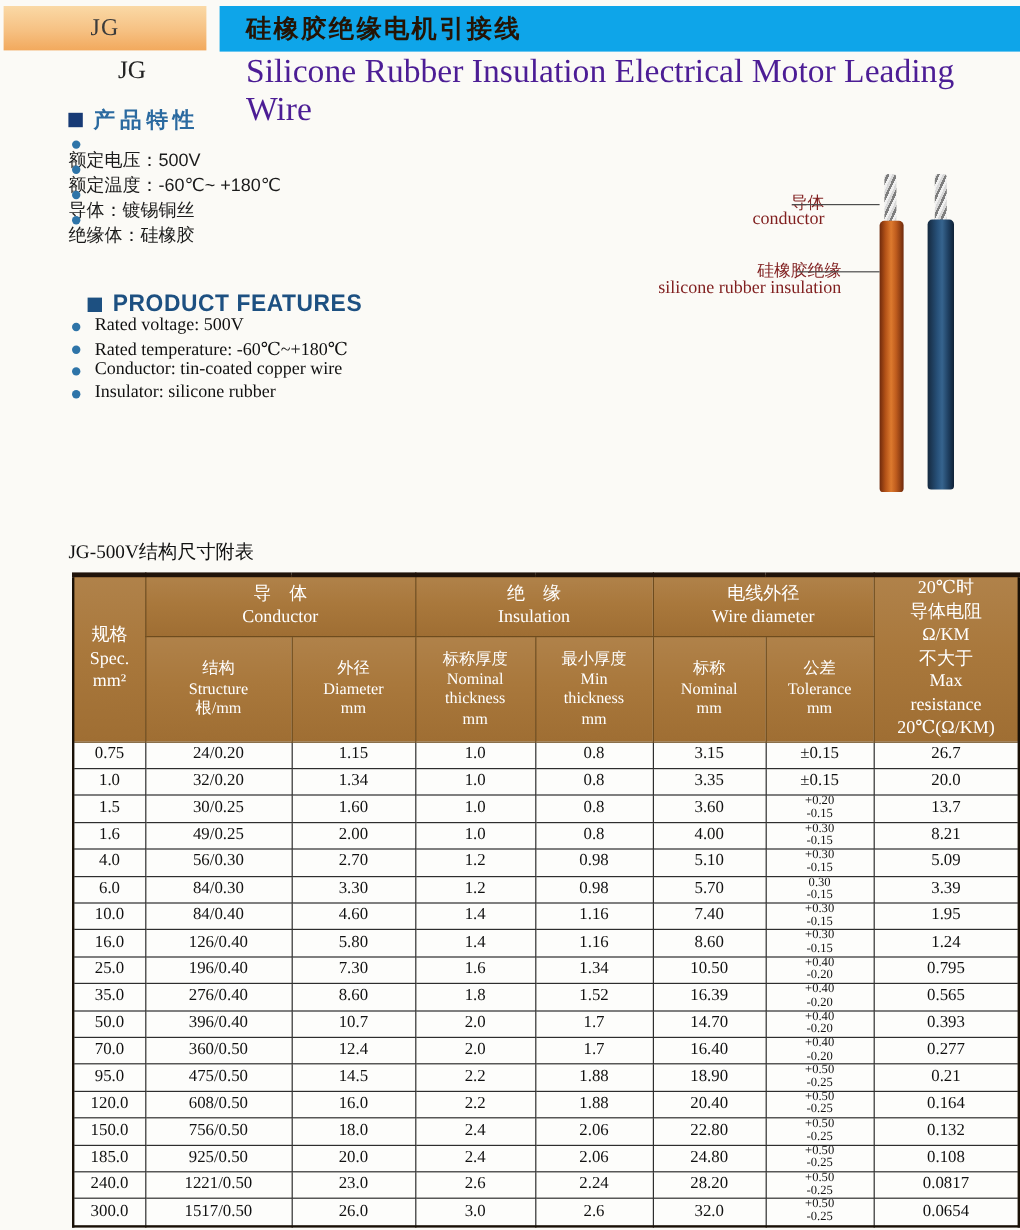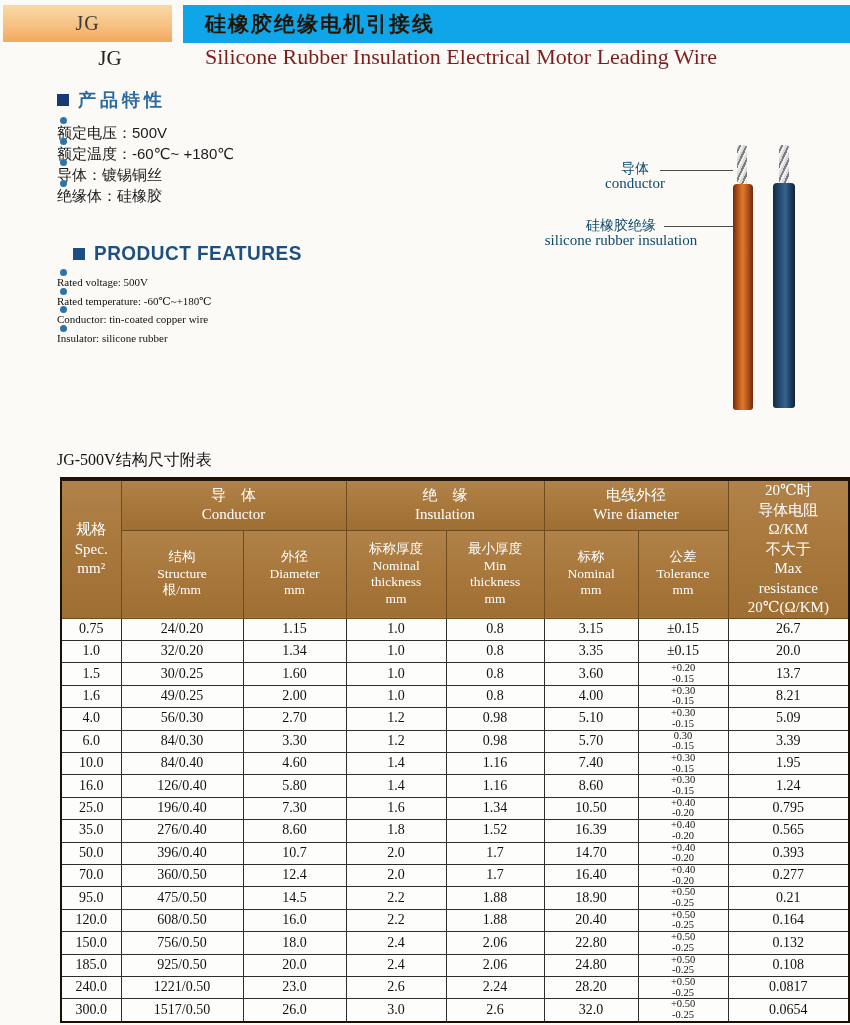--- a/index.html
+++ b/index.html
@@ -15,30 +15,30 @@
     font-size:20px;color:#3b3b3b;letter-spacing:1px;
   }
   .band-orange{
     position:absolute;left:183px;top:5px;width:667px;height:38px;
     background:#0ea5e9;display:flex;align-items:center;
     padding-left:22px;box-sizing:border-box;
     font-family:"Liberation Sans","DejaVu Sans",sans-serif;
     font-weight:700;font-size:21px;color:#241405;letter-spacing:2px;
   }
   .model-en{position:absolute;left:85px;top:46px;width:50px;text-align:center;font-size:21px;color:#222;}
-  .title-en{position:absolute;left:205px;top:44px;font-size:22px;color:#7f1d1d;}
+  .title-en{position:absolute;left:205px;top:44px;font-size:28px;color:#4c1d95;}
   
   .sec-title-cn{position:absolute;left:57px;top:88px;display:flex;align-items:center;gap:9px;}
   .sq-cn{width:12px;height:12px;background:#173a75;}
   .t-cn{font-family:"Liberation Sans","DejaVu Sans",sans-serif;font-weight:600;font-size:18px;color:#2b6aa0;letter-spacing:4px;}
   .list{position:absolute;margin:0;padding:0;list-style:none;}
   .list-cn{left:57px;top:111px;}
   .list-cn li{display:flex;align-items:flex-start;height:21px;font-family:"Liberation Sans","DejaVu Sans",sans-serif;font-size:15px;color:#1b1b1b;flex-direction:column;}
   .list-en{left:57px;top:263px;}
-  .list-en li{display:flex;align-items:flex-start;height:18.5px;font-size:11px;color:#101010;flex-direction:column;}
+  .list-en li{display:flex;align-items:flex-start;height:18.5px;font-size:15px;color:#101010;}
   .dot{width:7px;height:7px;border-radius:50%;background:#2e74a8;margin:6px 12px 0 3px;flex:none;}
   .sec-title-en{position:absolute;left:57px;top:242px;display:flex;align-items:center;gap:9px;padding-left:16px;}
   .sq-en{width:12px;height:12px;background:#1d5081;}
   .t-en{font-family:"Liberation Sans","DejaVu Sans",sans-serif;font-weight:700;font-size:20px;color:#1d5081;letter-spacing:.5px;transform:scaleX(.95);transform-origin:left center;white-space:nowrap;}
   
   .strand{
     position:absolute;width:10px;
     background:repeating-linear-gradient(115deg,#d9d9d9 0 2px,#7e7e7e 2px 4px,#f0f0f0 4px 6px);
     border-radius:3px 3px 0 0;
   }
@@ -46,21 +46,21 @@
   .strand.s2{left:779px;top:145px;height:39px;}
   .sheath{position:absolute;border-radius:4px 4px 3px 3px;}
   .sheath.orange{
     left:733px;top:184px;width:20px;height:226px;
     background:linear-gradient(90deg,#6f2a0c 0%,#b55318 25%,#dd7a2e 48%,#c05d1e 68%,#6f2a0c 100%);
   }
   .sheath.blue{
     left:773px;top:183px;width:22px;height:225px;
     background:linear-gradient(90deg,#15293f 0%,#28527b 38%,#36648e 55%,#1d3d5e 80%,#0f2136 100%);
   }
-  .wire-label{position:absolute;text-align:center;color:#0c4a6e;}
+  .wire-label{position:absolute;text-align:right;color:#7f1d1d;}
   .wire-label .cn{font-family:"Liberation Sans","DejaVu Sans",sans-serif;font-size:14px;line-height:16px;}
   .wire-label .en{font-size:15px;line-height:15px;}
   .lbl-conductor{left:583px;top:160px;width:104px;}
   .lbl-insulation{left:541px;top:217px;width:160px;}
   .leader{position:absolute;height:1px;background:#4c4c4c;}
   .leader.l1{left:660px;top:170px;width:73px;}
   .leader.l2{left:664px;top:226px;width:69px;}
   
   .tbl-title{position:absolute;left:57px;top:450px;font-size:16px;color:#111;}
   table.spec{

